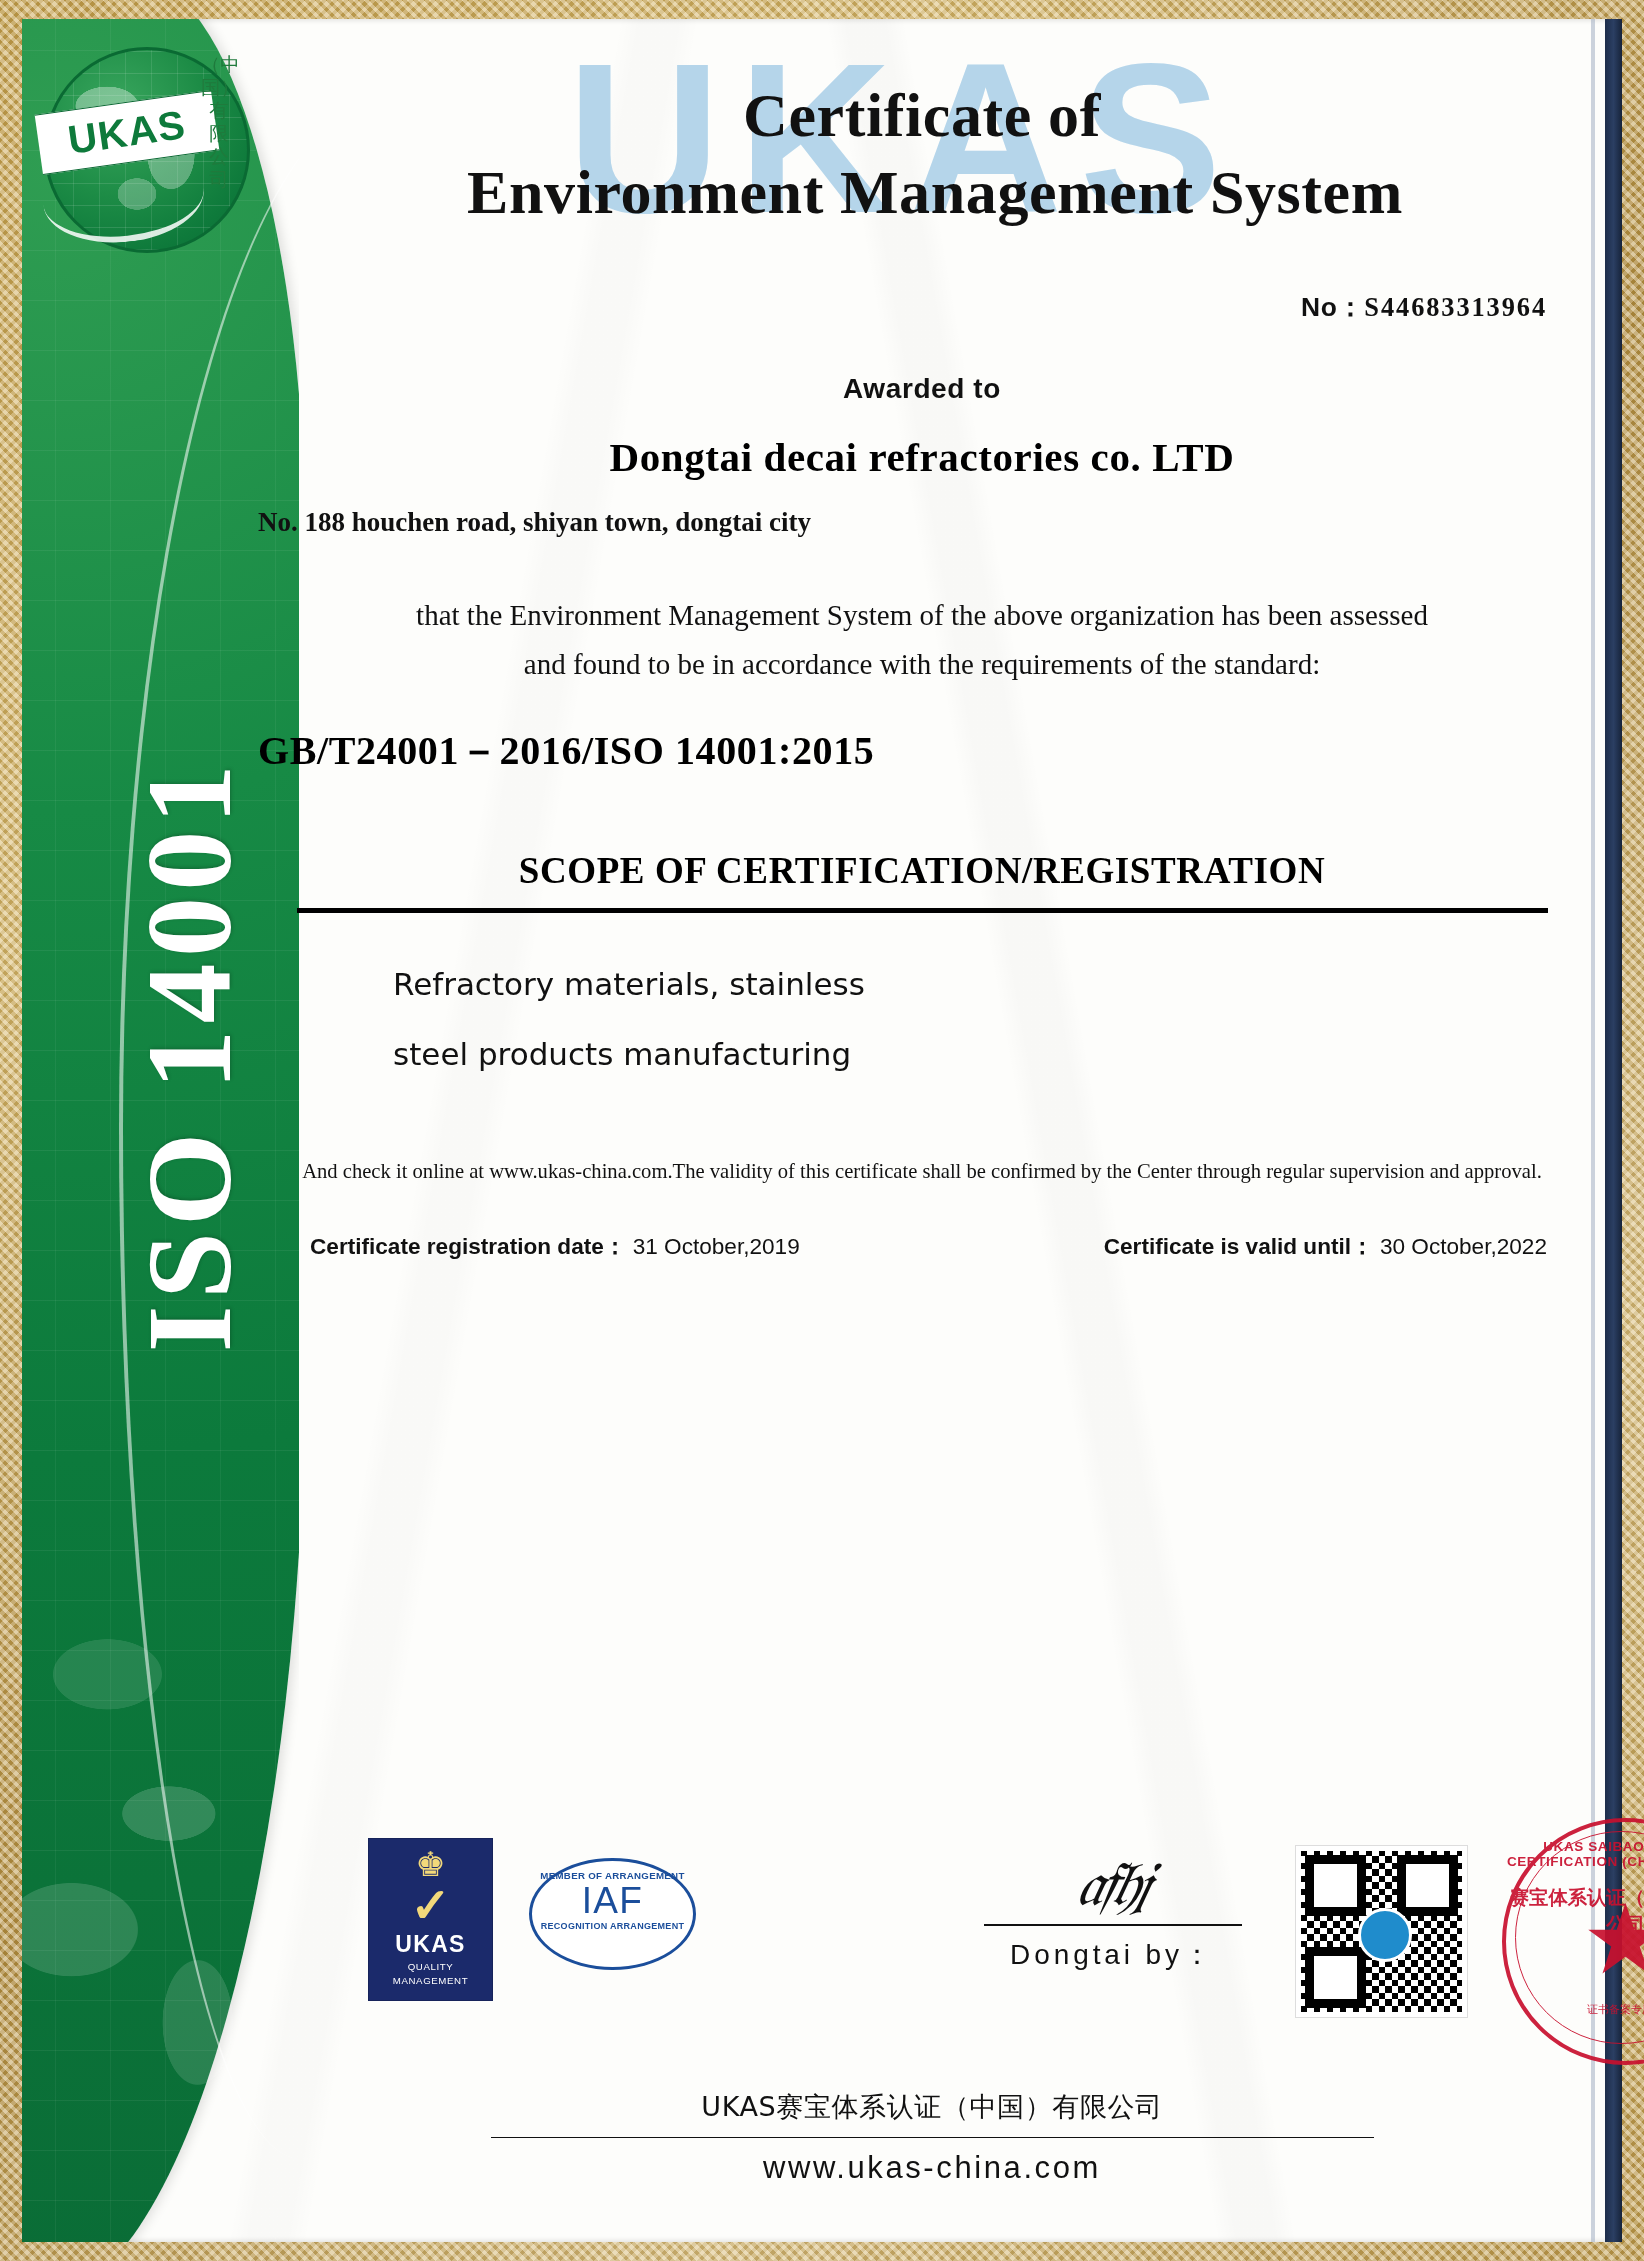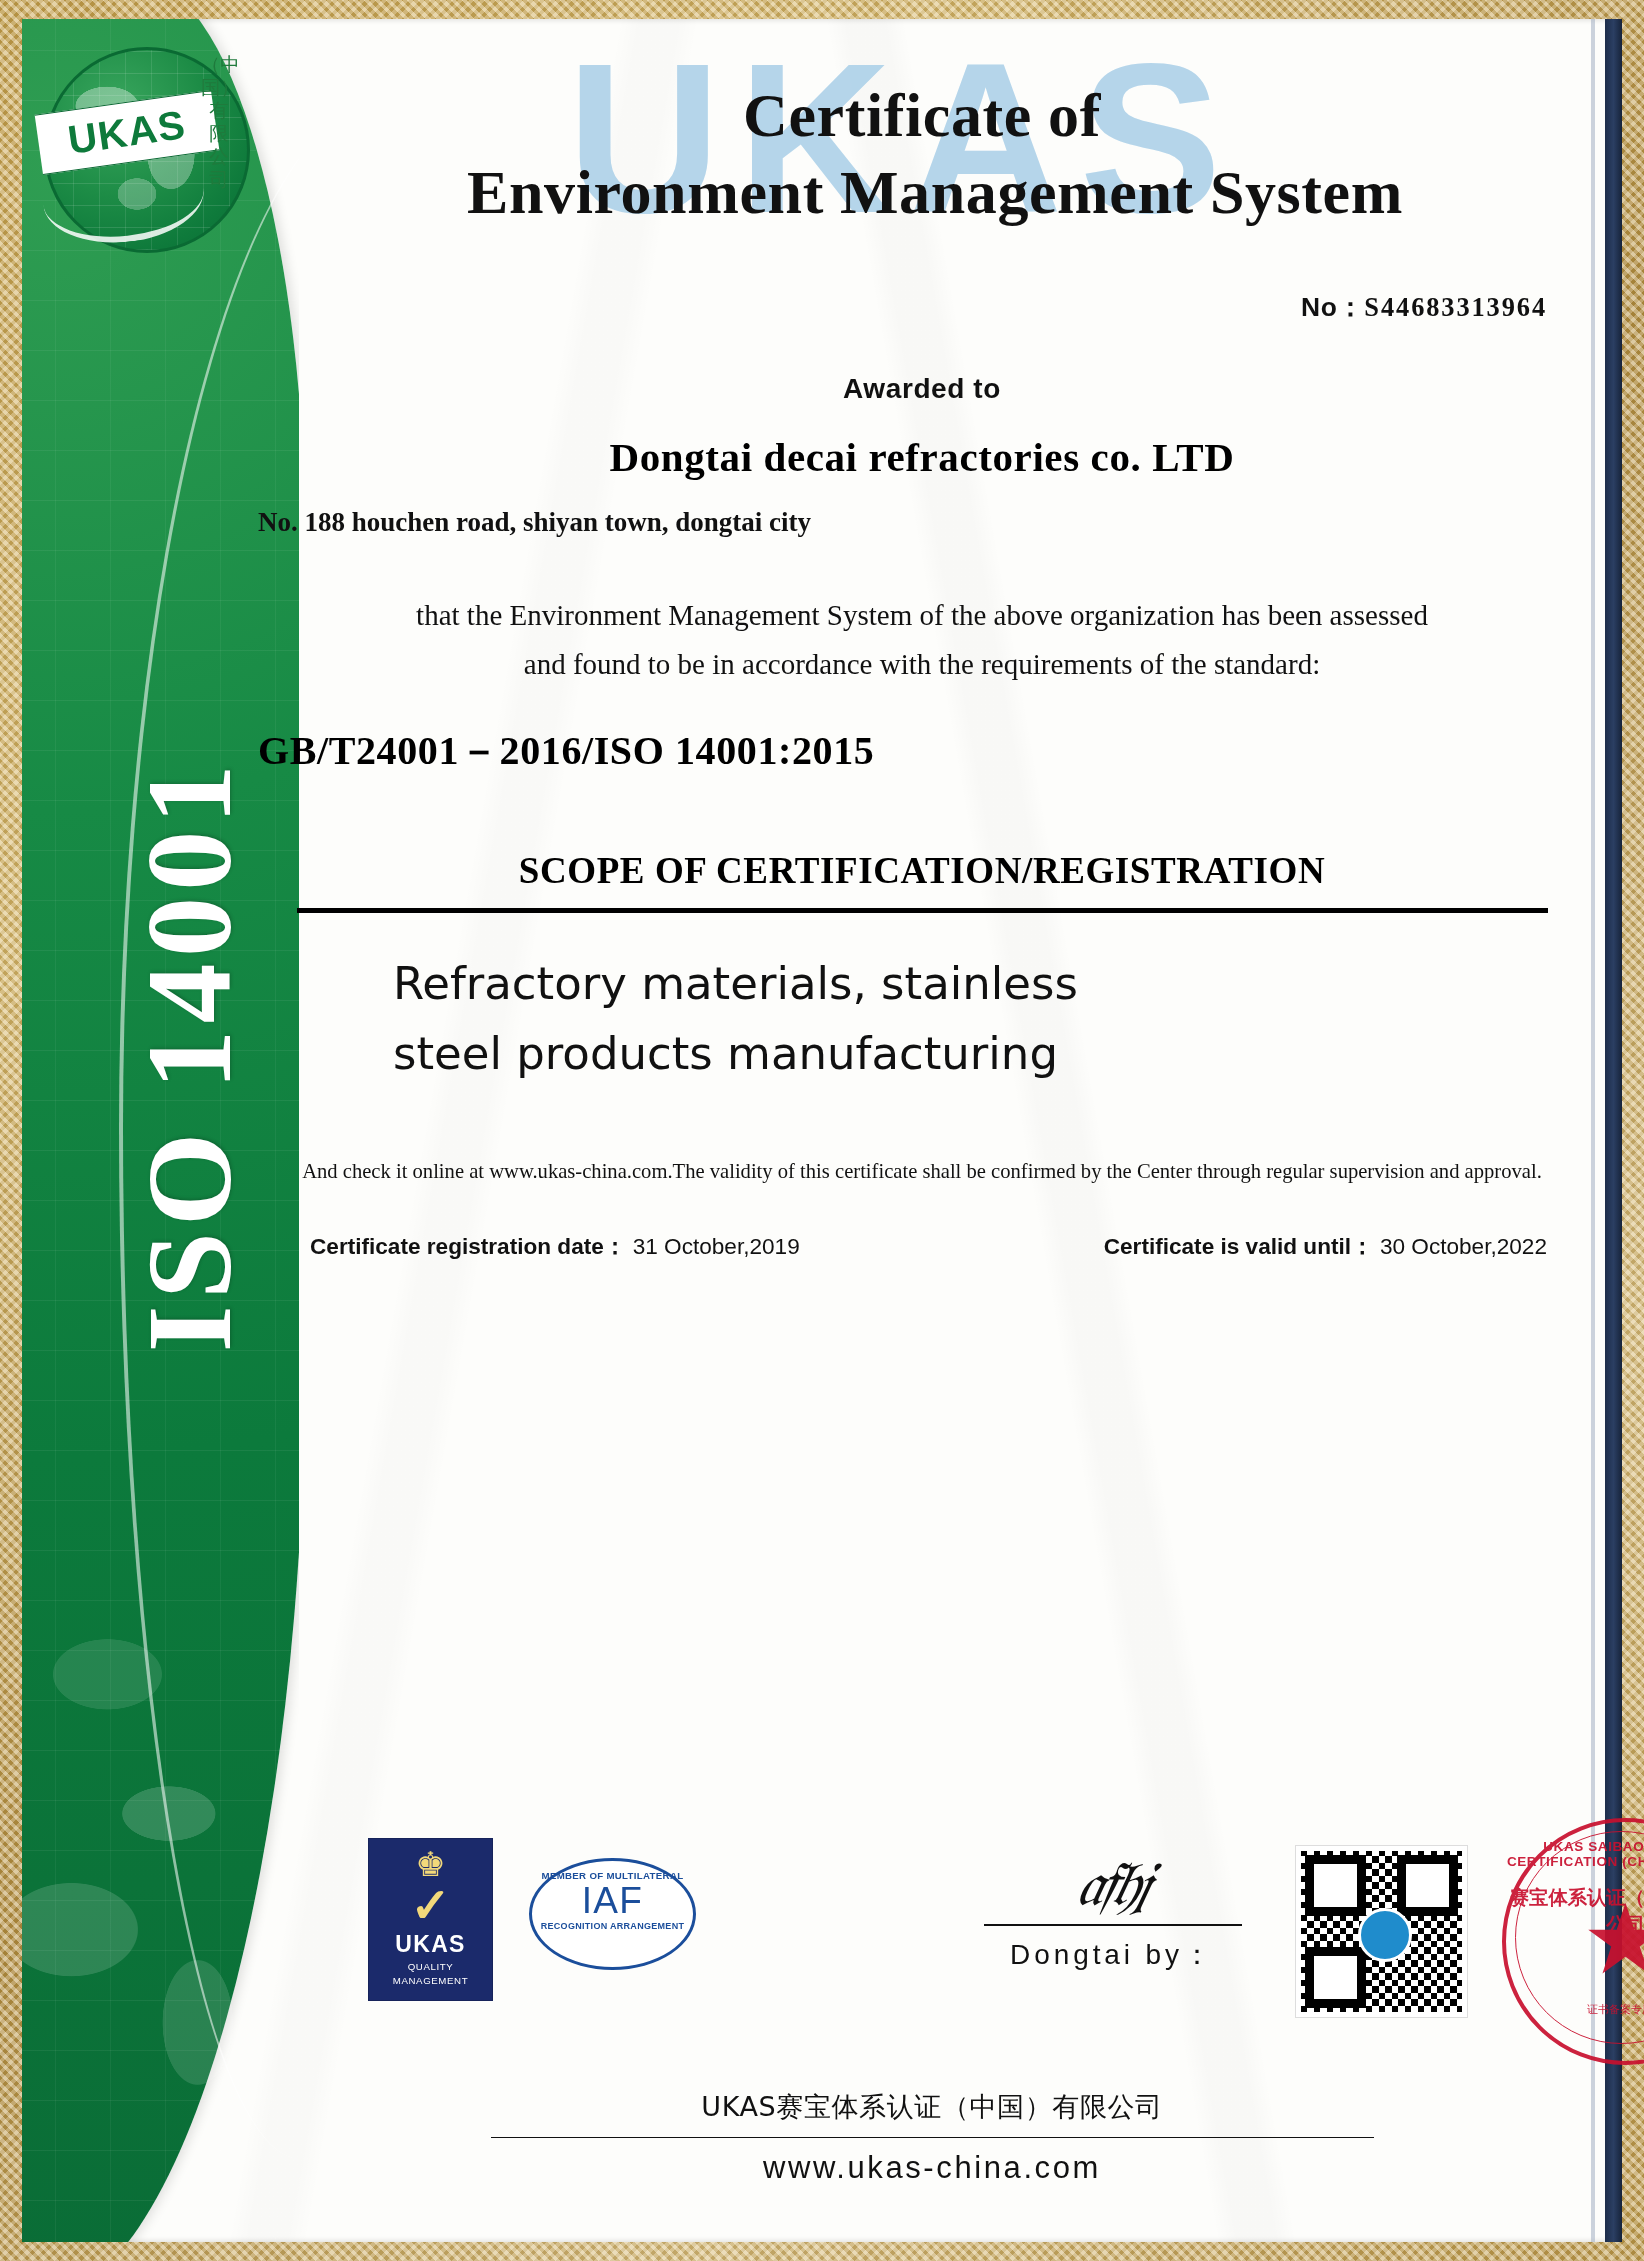--- a/index.html
+++ b/index.html
@@ -306,21 +306,21 @@
     margin: 15.5px auto 0 auto;
     width: 1251px;
     height: 5.8px;
     background: #000;
   }
 
   .scope-text {
     margin-top: 36px;
     padding-left: 135px;
     font-family: "DejaVu Sans", sans-serif;
-    font-size: 45px;
+    font-size: 31px;
     line-height: 70px;
     color: #111;
     font-weight: 400;
   }
 
   .fineprint {
     margin-top: 62px;
     text-align: center;
     font-family: "Liberation Serif", serif;
     font-size: 20.6px;
@@ -656,21 +656,21 @@
 
     <div class="ukas-mark">
       <div class="crown">♚</div>
       <div class="tick">✓</div>
       <div class="mk1">UKAS</div>
       <div class="mk2">QUALITY</div>
       <div class="mk2">MANAGEMENT</div>
     </div>
 
     <div class="iaf">
-      <div class="top">MEMBER OF MULTILATERAL</div>
+      <div class="top">MEMBER OF ARRANGEMENT</div>
       <div class="mid">IAF</div>
       <div class="bot">RECOGNITION ARRANGEMENT</div>
     </div>
 
     <div class="signature-area">
       <div class="sig-glyph">𝔞𝔣𝔥𝔧</div>
       <div class="sig-line"></div>
       <div class="signed-by">Dongtai by：</div>
     </div>
 

